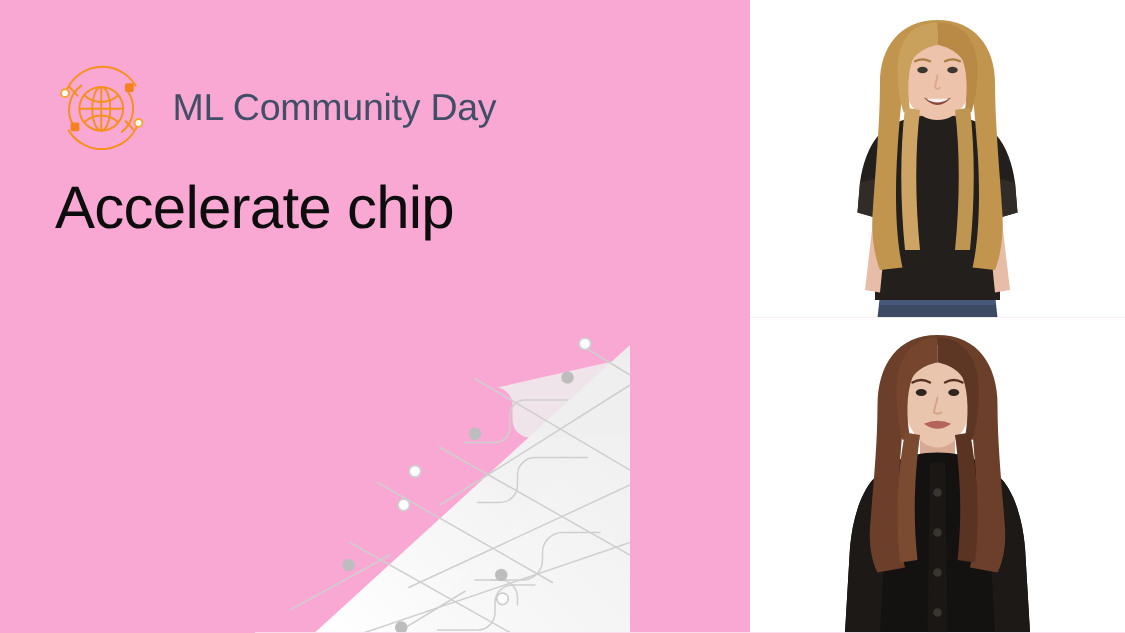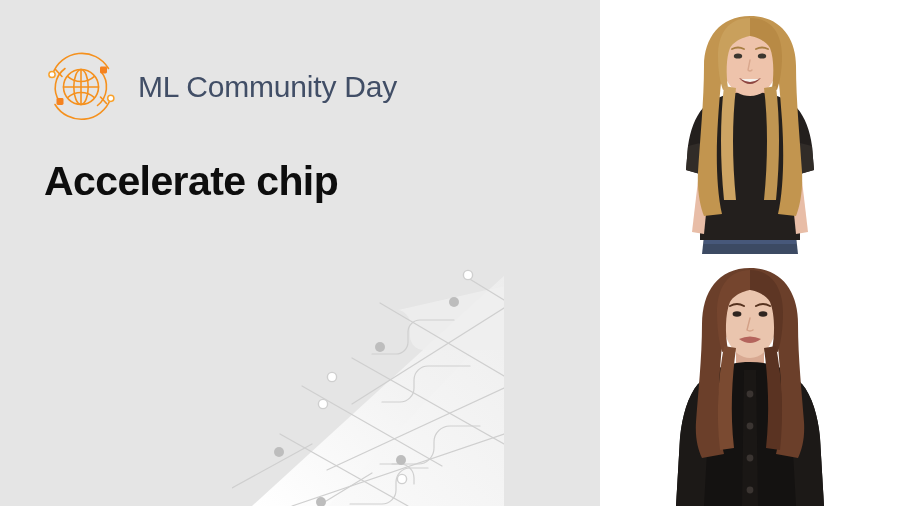--- a/index.html
+++ b/index.html
@@ -8,21 +8,21 @@
     padding: 0;
     background: #ffffff;
   }
   body {
     font-family: "Liberation Sans", sans-serif;
   }
   .slide {
     position: relative;
     width: 900px;
     height: 506px;
-    background: #e5e5e5;
+    background: #f9a8d4;
     overflow: hidden;
   }
 
   
   .brand {
     position: absolute;
     left: 38px;
     top: 44px;
     display: flex;
     align-items: center;
@@ -40,26 +40,26 @@
     letter-spacing: -0.2px;
     color: #414e66;
     white-space: nowrap;
     line-height: 1;
   }
 
   
   .headline {
     position: absolute;
     left: 44px;
-    top: 156px;
+    top: 138px;
     width: 470px;
     margin: 0;
-    font-size: 41px;
+    font-size: 48px;
     line-height: 1.22;
-    font-weight: 700;
+    font-weight: 400;
     letter-spacing: -0.6px;
     color: #0d0d0d;
   }
   .headline .ln { display: block; }
 
   
   .circuit-decor {
     position: absolute;
     left: 232px;
     top: 258px;

